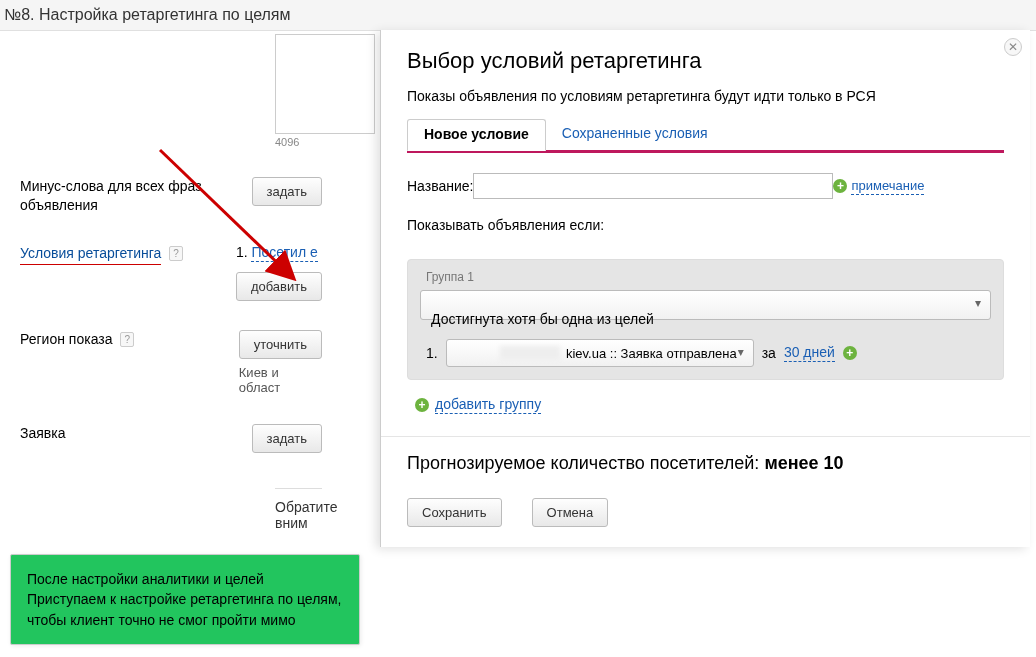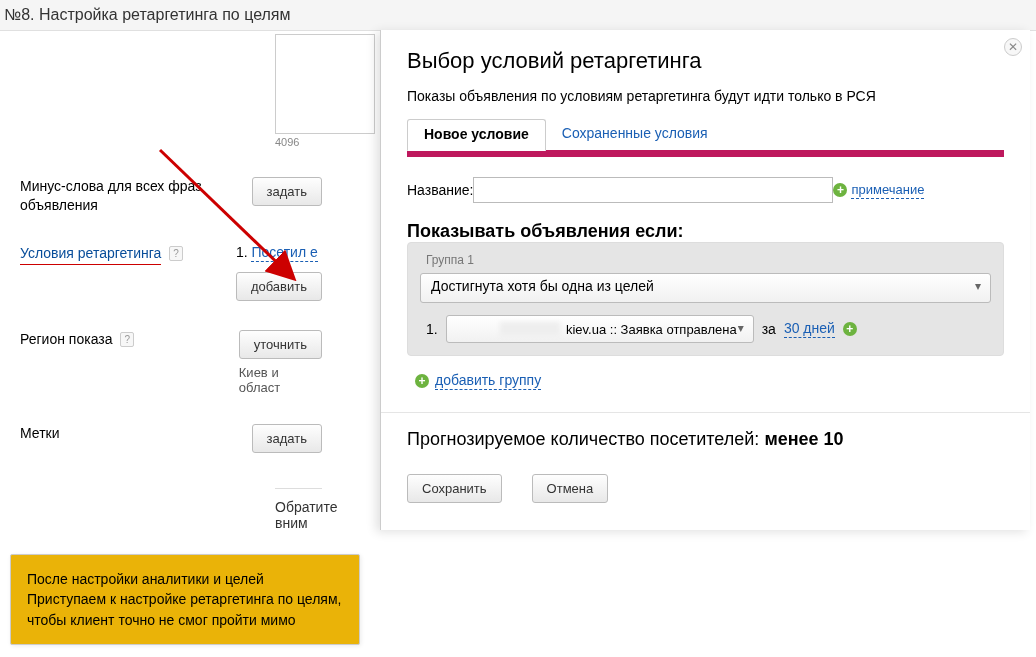--- a/index.html
+++ b/index.html
@@ -145,21 +145,21 @@
     text-align: center;
     cursor: pointer;
     background: #f7f7f7;
   }
   .modal-desc {
     font-size: 14px;
     margin-bottom: 14px;
   }
   .tabs {
     display: flex;
-    border-bottom: 7px solid #be185d;
+    border-bottom: 3px solid #be185d;
     margin-bottom: 20px;
   }
   .tab {
     padding: 6px 16px 8px;
     font-size: 14px;
     cursor: pointer;
     position: relative;
     top: 1px;
     color: #1a5fb4;
   }
@@ -194,43 +194,42 @@
     height: 14px;
     border-radius: 50%;
     background: #6db33f;
     color: #fff;
     font-size: 12px;
     line-height: 14px;
     text-align: center;
     font-weight: bold;
   }
   .section-label {
-    font-size: 18px;
-    margin-bottom: 0;
-    font-weight: bold;
+    font-size: 14px;
+    margin-bottom: 26px;
   }
   .group-box {
     border: 1px solid #ddd;
     border-radius: 4px;
     background: #e5e5e5;
     padding: 10px 12px 12px;
     margin-bottom: 16px;
   }
   .group-title {
     font-size: 12px;
     color: #777;
     margin-bottom: 6px;
     margin-left: 6px;
   }
   .select {
     height: 30px;
     border: 1px solid #bbb;
     border-radius: 3px;
     background: linear-gradient(#fff,#f1f1f1);
-    padding: 4px 24px 4px 10px;
+    padding: 20px 24px 4px 10px;
     font-size: 14px;
     appearance: none;
     background-image: linear-gradient(#fff,#f1f1f1);
     position: relative;
     cursor: pointer;
   }
   .select-wrap { position: relative; display: inline-block; }
   .select-wrap::after {
     content: "▾";
     position: absolute;
@@ -283,21 +282,21 @@
   .action-row { display: flex; gap: 30px; }
   
   
   .caption-box {
     position: absolute;
     left: 10px;
     bottom: 12px;
     width: 350px;
     border: 1px solid #ccc;
     border-radius: 2px;
-    background: #eab308;
+    background: #22c55e;
     padding: 14px 16px;
     font-size: 14px;
     line-height: 1.45;
     box-shadow: 1px 1px 4px rgba(0,0,0,0.08);
   }
   
   .arrow-svg {
     position: absolute;
     left: 150px;
     top: 140px;
@@ -341,21 +340,21 @@
       <span>Регион показа</span>
       <span class="help-badge">?</span>
     </div>
     <div class="ctrl">
       <button class="btn-small">уточнить</button>
       <div class="subtext">Киев и област</div>
     </div>
   </div>
 
   <div class="row">
-    <div class="label">Метки</div>
+    <div class="label">Заявка</div>
     <div class="ctrl">
       <button class="btn-small">задать</button>
     </div>
   </div>
 
   <div class="attention">Обратите вним</div>
   <div class="steps">
     <span class="st active">1. Редактирова</span>
     <span class="st inactive">2. Выбор став</span>
   </div>

